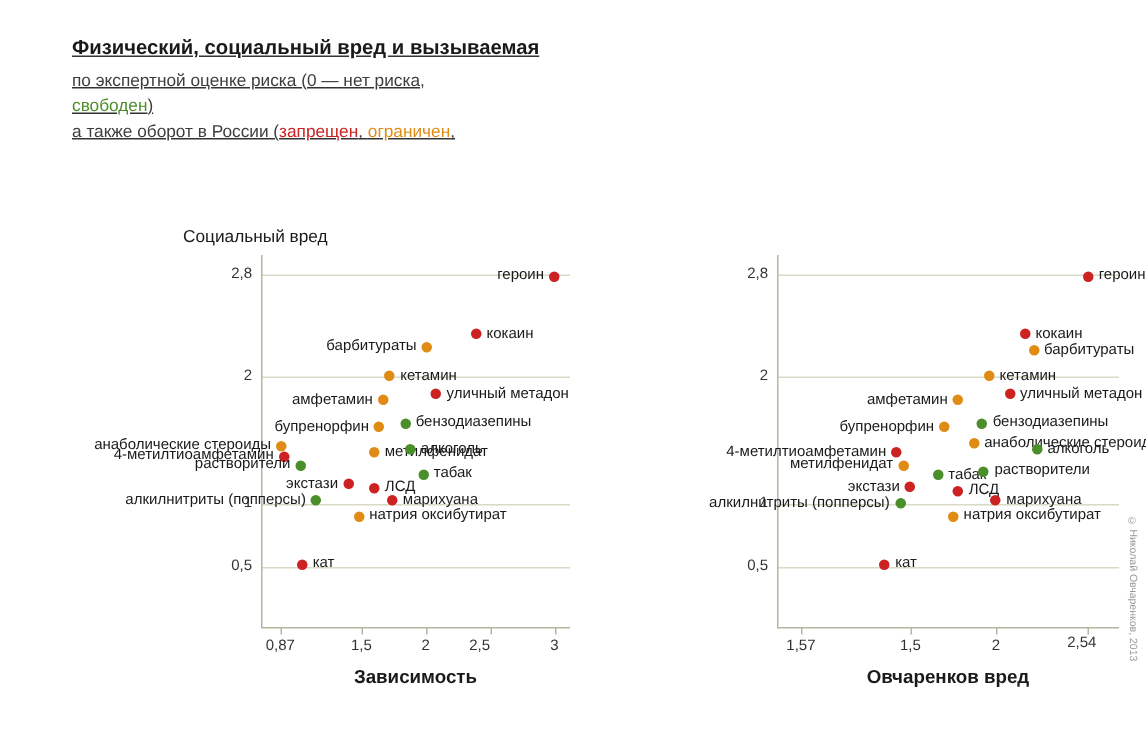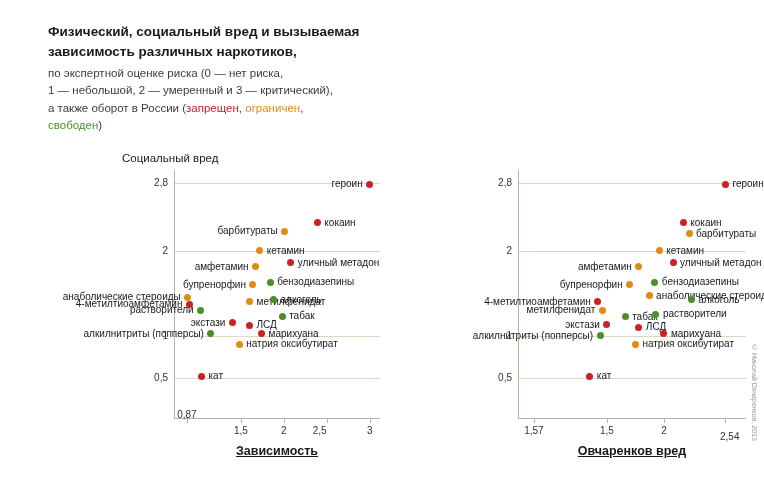--- a/index.html
+++ b/index.html
@@ -13,20 +13,21 @@
     font-family: "Liberation Sans", sans-serif;
     color: #333333;
     position: relative;
     overflow: hidden;
   }
   .title-block {
     position: absolute;
     left: 48px;
     top: 22px;
     width: 380px;
+    text-decoration: underline;
   }
   .title-main {
     font-size: 13.5px;
     font-weight: bold;
     color: #1a1a1a;
     line-height: 1.45;
     margin: 0;
   }
   .subtitle {
     font-size: 11.5px;
@@ -51,21 +52,20 @@
     font-size: 11.5px;
     color: #1a1a1a;
     white-space: nowrap;
   }
   .axis-title-x {
     position: absolute;
     font-size: 12.5px;
     font-weight: bold;
     color: #1a1a1a;
     white-space: nowrap;
-    text-decoration: underline;
   }
   .axis-line {
     position: absolute;
     background: #b5b5a0;
   }
   .gridline {
     position: absolute;
     height: 1px;
     background: #d9d9c6;
   }
@@ -110,43 +110,41 @@
     writing-mode: vertical-rl;
     white-space: nowrap;
   }
 </style>
 </head>
 <body>
 
 <div class="title-block">
   <div class="title-main">
     <span>Физический, социальный вред и вызываемая</span><br>
-    <span>зависимость различных наркотиков,</span>
   </div>
   <div class="subtitle">
     <span class="sub-line">по экспертной оценке риска (0 — нет риска,</span>
-    <span class="sub-line">1 — небольшой, 2 — умеренный и 3 — критический),</span>
+    <span class="sub-line"><span class="c-green">свободен</span><span>)</span></span>
     <span class="sub-line"><span>а также оборот в России (</span><span class="c-red">запрещен</span><span>, </span><span class="c-orange">ограничен</span><span>,</span></span>
-    <span class="sub-line"><span class="c-green">свободен</span><span>)</span></span>
   </div>
 </div>
 
 <div class="chart" id="chart-0">
     <div class="gridline" style="left:152px;top:228.1081081081081px;width:206px;"></div>
     <div class="tick-label-y" style="left:118px;top:222.1081081081081px;width:28px;">0,5</div>
     <div class="gridline" style="left:152px;top:185.63706563706563px;width:206px;"></div>
     <div class="tick-label-y" style="left:118px;top:179.63706563706563px;width:28px;">1</div>
     <div class="gridline" style="left:152px;top:100.6949806949807px;width:206px;"></div>
     <div class="tick-label-y" style="left:118px;top:94.6949806949807px;width:28px;">2</div>
     <div class="gridline" style="left:152px;top:32.741312741312754px;width:206px;"></div>
     <div class="tick-label-y" style="left:118px;top:26.741312741312754px;width:28px;">2,8</div>
     <div class="axis-line" style="left:152px;top:20px;width:1px;height:248px;"></div>
     <div class="axis-line" style="left:152px;top:268px;width:206px;height:1px;"></div>
     <div class="tick-mark" style="left:164.875px;top:268px;height:5px;"></div>
-    <div class="tick-label-x" style="left:150.875px;top:259px;width:28px;text-align:center;">0,87</div>
+    <div class="tick-label-x" style="left:150.875px;top:275px;width:28px;text-align:center;">0,87</div>
     <div class="tick-mark" style="left:218.95px;top:268px;height:5px;"></div>
     <div class="tick-label-x" style="left:204.95px;top:275px;width:28px;text-align:center;">1,5</div>
     <div class="tick-mark" style="left:261.8666666666667px;top:268px;height:5px;"></div>
     <div class="tick-label-x" style="left:247.86666666666667px;top:275px;width:28px;text-align:center;">2</div>
     <div class="tick-mark" style="left:304.7833333333333px;top:268px;height:5px;"></div>
     <div class="tick-label-x" style="left:290.7833333333333px;top:275px;width:28px;text-align:left;">2,5</div>
     <div class="tick-mark" style="left:347.7px;top:268px;height:5px;"></div>
     <div class="tick-label-x" style="left:333.7px;top:275px;width:28px;text-align:center;">3</div>
     <div class="pt" title="героин" style="left:344.2px;top:30.94015444015446px;background:#cc2222;"></div>
     <div class="lbl right" style="right:29.30000000000001px;top:28.44015444015446px;">героин</div>
@@ -202,21 +200,21 @@
     <div class="tick-label-y" style="left:84px;top:26.741312741312754px;width:28px;">2,8</div>
     <div class="axis-line" style="left:118px;top:20px;width:1px;height:248px;"></div>
     <div class="axis-line" style="left:118px;top:268px;width:228px;height:1px;"></div>
     <div class="tick-mark" style="left:133.96px;top:268px;height:5px;"></div>
     <div class="tick-label-x" style="left:119.96000000000001px;top:275px;width:28px;text-align:center;">1,57</div>
     <div class="tick-mark" style="left:206.92000000000002px;top:268px;height:5px;"></div>
     <div class="tick-label-x" style="left:192.92000000000002px;top:275px;width:28px;text-align:center;">1,5</div>
     <div class="tick-mark" style="left:263.92px;top:268px;height:5px;"></div>
     <div class="tick-label-x" style="left:249.92000000000002px;top:275px;width:28px;text-align:center;">2</div>
     <div class="tick-mark" style="left:325.48px;top:268px;height:5px;"></div>
-    <div class="tick-label-x" style="left:311.48px;top:281px;width:28px;text-align:right;">2,54</div>
+    <div class="tick-label-x" style="left:311.48px;top:273px;width:28px;text-align:left;">2,54</div>
     <div class="pt" title="героин" style="left:321.98px;top:30.94015444015446px;background:#cc2222;"></div>
     <div class="lbl" style="left:332.48px;top:28.44015444015446px;">героин</div>
     <div class="pt" title="кокаин" style="left:279.79999999999995px;top:69.16409266409266px;background:#cc2222;"></div>
     <div class="lbl" style="left:290.29999999999995px;top:66.66409266409266px;">кокаин</div>
     <div class="pt" title="барбитураты" style="left:285.5px;top:80.20656370656371px;background:#e08b14;"></div>
     <div class="lbl" style="left:296px;top:77.70656370656371px;">барбитураты</div>
     <div class="pt" title="кетамин" style="left:255.86px;top:97.1949806949807px;background:#e08b14;"></div>
     <div class="lbl" style="left:266.36px;top:94.6949806949807px;">кетамин</div>
     <div class="pt" title="уличный метадон" style="left:269.54px;top:109.0868725868726px;background:#cc2222;"></div>
     <div class="lbl" style="left:280.04px;top:106.5868725868726px;">уличный метадон</div>

